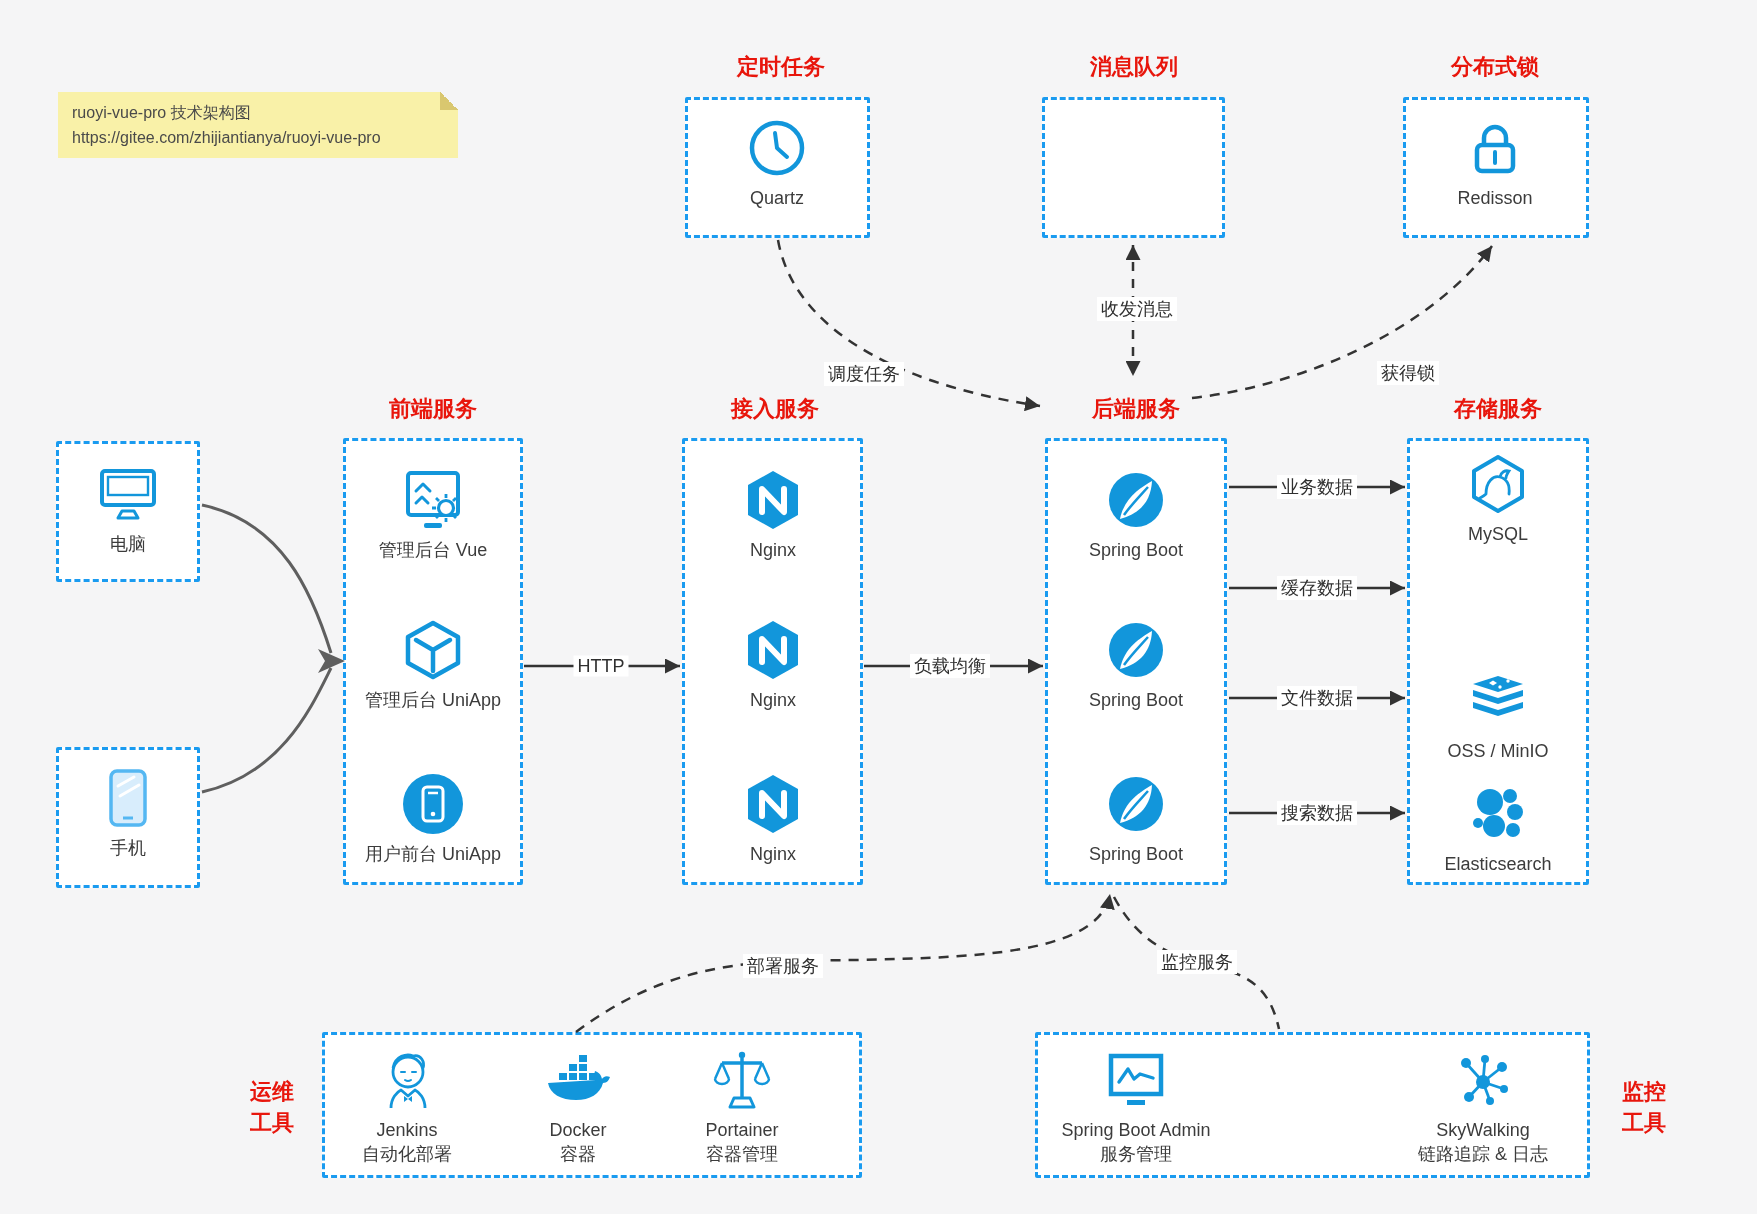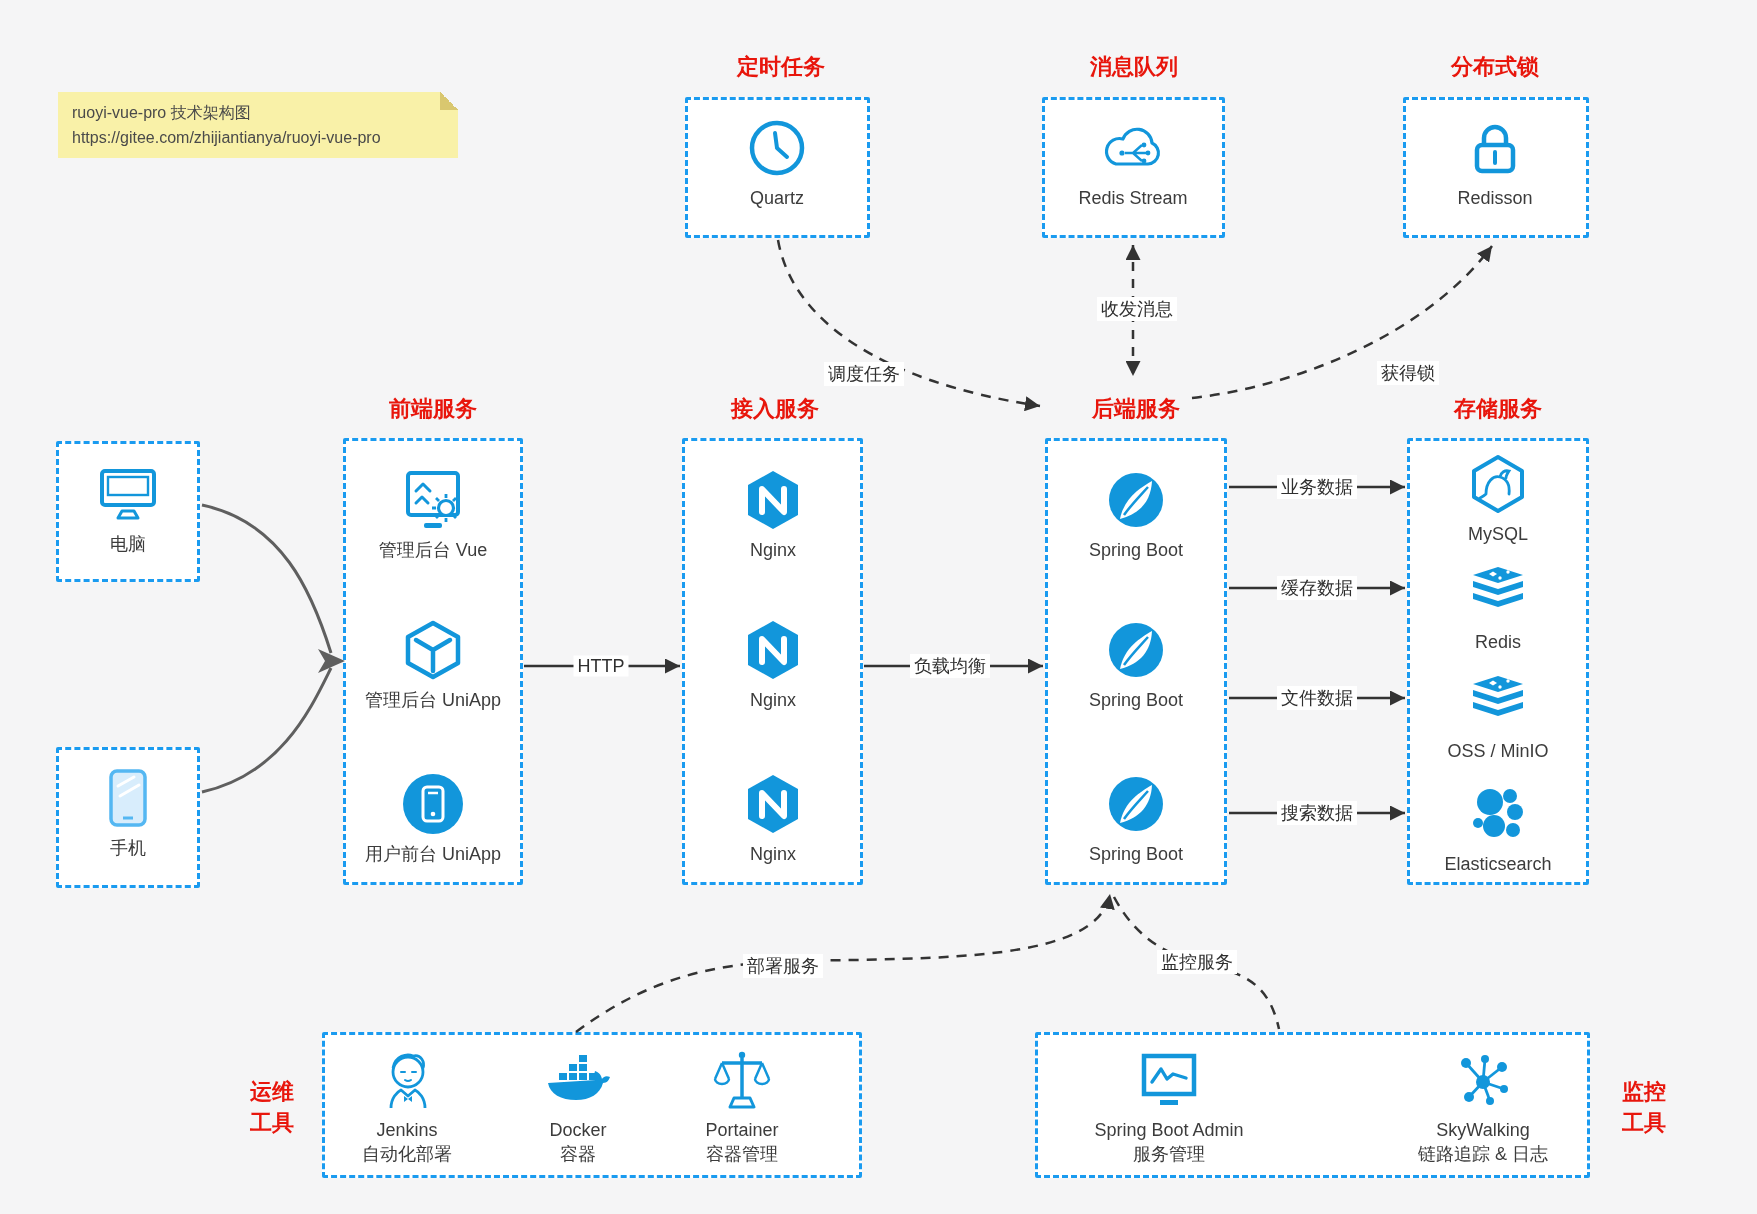--- a/index.html
+++ b/index.html
@@ -82,33 +82,20 @@
 
   <div class="node" style="left:682px;top:116px">
     <div class="icbox">
       <svg width="58" height="58" viewBox="0 0 58 58">
           <circle cx="29" cy="29" r="25" fill="#fff" stroke="#1296db" stroke-width="4.5"></circle>
           <path d="M29 29 L27 14 M29 29 L39 38" stroke="#1296db" stroke-width="4" stroke-linecap="round" fill="none"></path>
         </svg>
     </div>
     <div class="nl">Quartz</div>
   </div>
-  <div class="node" style="left:1038px;top:116px">
-    <div class="icbox">
-      <svg width="68" height="52" viewBox="0 0 68 52">
-          <path d="M17 42 h32 a11 11 0 0 0 4 -21 a15 15 0 0 0 -29 -4 a11 11 0 0 0 -7 25 z" fill="#fff" stroke="#1296db" stroke-width="3.2" stroke-linejoin="round"></path>
-          <circle cx="23" cy="31" r="2.6" fill="#1296db"></circle>
-          <path d="M26 31 h8 M34 31 l9 -8 M34 31 l9 8 M34 31 h13" stroke="#1296db" stroke-width="2.4" fill="none"></path>
-          <circle cx="45" cy="23" r="2.4" fill="#1296db"></circle>
-          <circle cx="49" cy="31" r="2.4" fill="#1296db"></circle>
-          <circle cx="45" cy="39" r="2.4" fill="#1296db"></circle>
-        </svg>
-    </div>
-    <div class="nl">Redis Stream</div>
-  </div>
   <div class="node" style="left:1400px;top:116px">
     <div class="icbox">
       <svg width="54" height="58" viewBox="0 0 54 58">
           <path d="M16 26 v-7 a11 11 0 0 1 22 0 v7" fill="none" stroke="#1296db" stroke-width="4.5"></path>
           <rect x="9" y="26" width="36" height="26" rx="5" fill="#fff" stroke="#1296db" stroke-width="4.5"></rect>
           <line x1="27" y1="33" x2="27" y2="44" stroke="#1296db" stroke-width="4" stroke-linecap="round"></line>
         </svg>
     </div>
     <div class="nl">Redisson</div>
   </div>
@@ -227,33 +214,20 @@
   </div>
 
   <div class="node" style="left:1403px;top:452px">
     <div class="icbox">
       <svg width="60" height="60" viewBox="0 0 60 60">
           <path d="M30 3 L54 17 V43 L30 57 L6 43 V17 Z" fill="#fff" stroke="#1296db" stroke-width="4" stroke-linejoin="round"></path>
           <path d="M18 40 C18 28 25 21 32 23 C39 25 42 31 41 40 M32 23 C33 18 37 16 41 17 C39 20 38 22 38 24 M18 40 C16 42 14 43 12 44" stroke="#1296db" stroke-width="2.8" fill="none" stroke-linecap="round"></path>
         </svg>
     </div>
     <div class="nl">MySQL</div>
-  </div>
-  <div class="node" style="left:1403px;top:560px">
-    <div class="icbox">
-      <svg width="58" height="54" viewBox="0 0 58 54">
-          <path d="M29 2 L54 10 L29 18 L4 10 Z" fill="#1296db"></path>
-          <path d="M4 16 L29 24 L54 16 V22 L29 30 L4 22 Z" fill="#1296db"></path>
-          <path d="M4 28 L29 36 L54 28 V34 L29 42 L4 34 Z" fill="#1296db"></path>
-          <path d="M20 9 l4 -2.5 4 2.5 -4 2.5 z" fill="#fff"></path>
-          <circle cx="39" cy="7" r="1.7" fill="#fff"></circle>
-          <circle cx="31" cy="13" r="1.7" fill="#fff"></circle>
-        </svg>
-    </div>
-    <div class="nl">Redis</div>
   </div>
   <div class="node" style="left:1403px;top:669px">
     <div class="icbox">
       <svg width="58" height="54" viewBox="0 0 58 54">
           <path d="M29 2 L54 10 L29 18 L4 10 Z" fill="#1296db"></path>
           <path d="M4 16 L29 24 L54 16 V22 L29 30 L4 22 Z" fill="#1296db"></path>
           <path d="M4 28 L29 36 L54 28 V34 L29 42 L4 34 Z" fill="#1296db"></path>
           <path d="M20 9 l4 -2.5 4 2.5 -4 2.5 z" fill="#fff"></path>
           <circle cx="39" cy="7" r="1.7" fill="#fff"></circle>
           <circle cx="31" cy="13" r="1.7" fill="#fff"></circle>
@@ -315,21 +289,21 @@
           <line x1="9" y1="14" x2="49" y2="14" stroke="#1296db" stroke-width="3.5"></line>
           <path d="M9 14 L2 30 M9 14 L16 30 M2 30 a7 5 0 0 0 14 0" fill="none" stroke="#1296db" stroke-width="2.5" stroke-linejoin="round"></path>
           <path d="M49 14 L42 30 M49 14 L56 30 M42 30 a7 5 0 0 0 14 0" fill="none" stroke="#1296db" stroke-width="2.5" stroke-linejoin="round"></path>
           <path d="M21 49 h16 l4 9 h-24 z" fill="none" stroke="#1296db" stroke-width="3" stroke-linejoin="round"></path>
         </svg>
     </div>
     <div class="nl">Portainer</div>
     <div class="nl">容器管理</div>
   </div>
 
-  <div class="node" style="left:1074px;top:1048px">
+  <div class="node" style="left:1041px;top:1048px">
     <div class="icbox">
       <svg width="60" height="56" viewBox="0 0 60 56">
           <rect x="5" y="4" width="50" height="38" fill="#fff" stroke="#1296db" stroke-width="4.5"></rect>
           <path d="M13 30 L22 17 L28 27 L34 22 L47 26" fill="none" stroke="#1296db" stroke-width="3.4" stroke-linecap="round" stroke-linejoin="round"></path>
           <rect x="21" y="48" width="18" height="5" fill="#1296db"></rect>
         </svg>
     </div>
     <div class="nl">Spring Boot Admin</div>
     <div class="nl">服务管理</div>
   </div>

